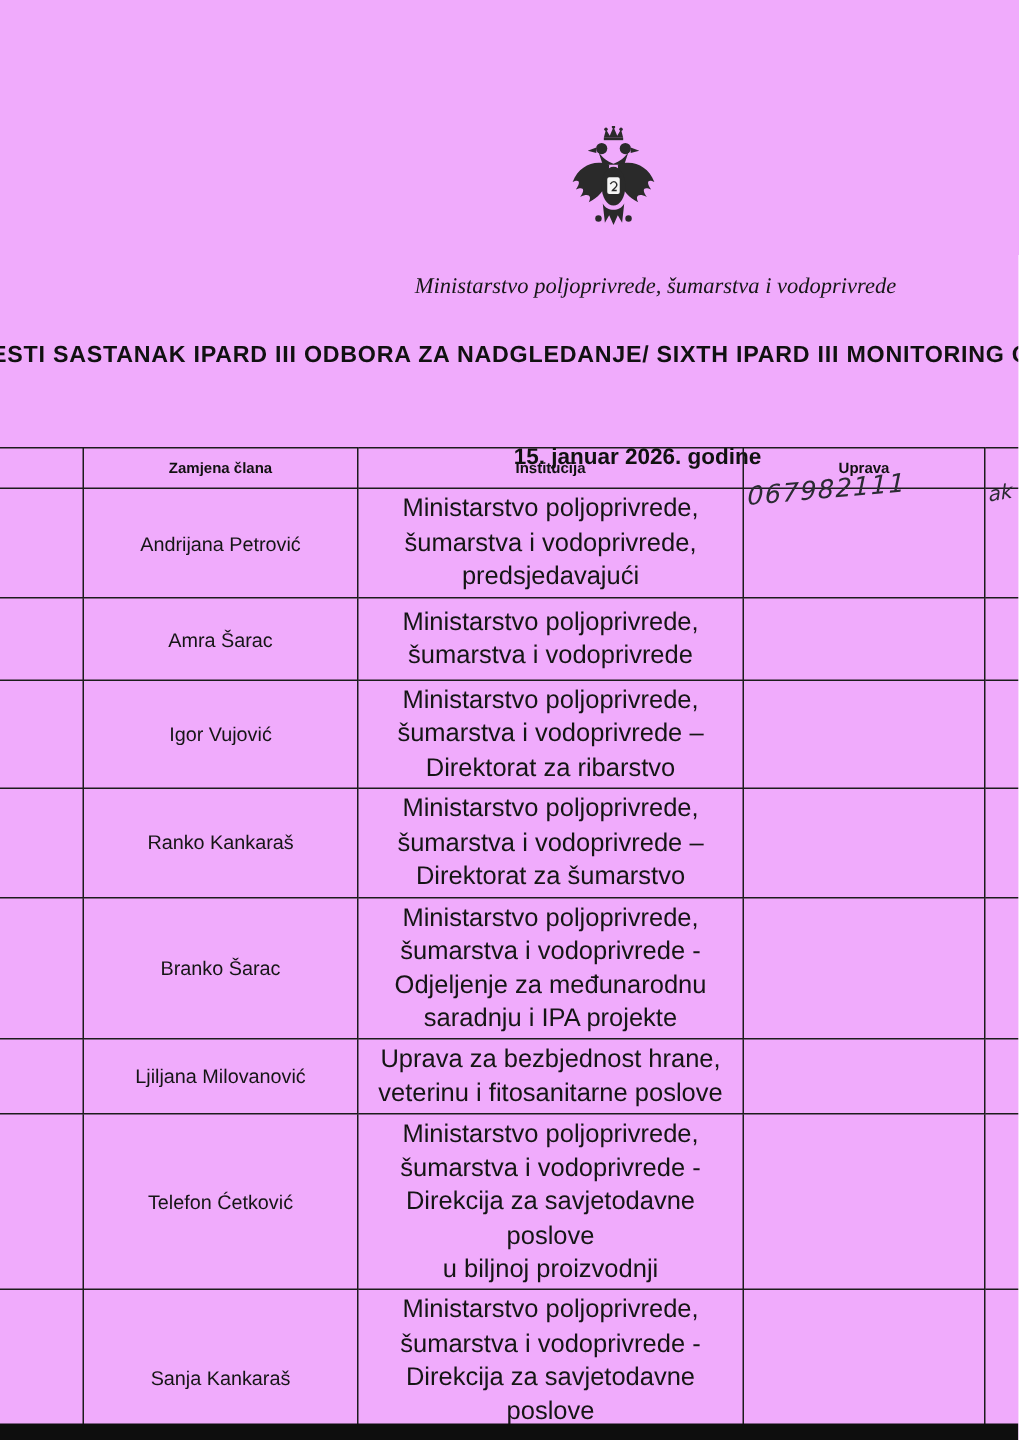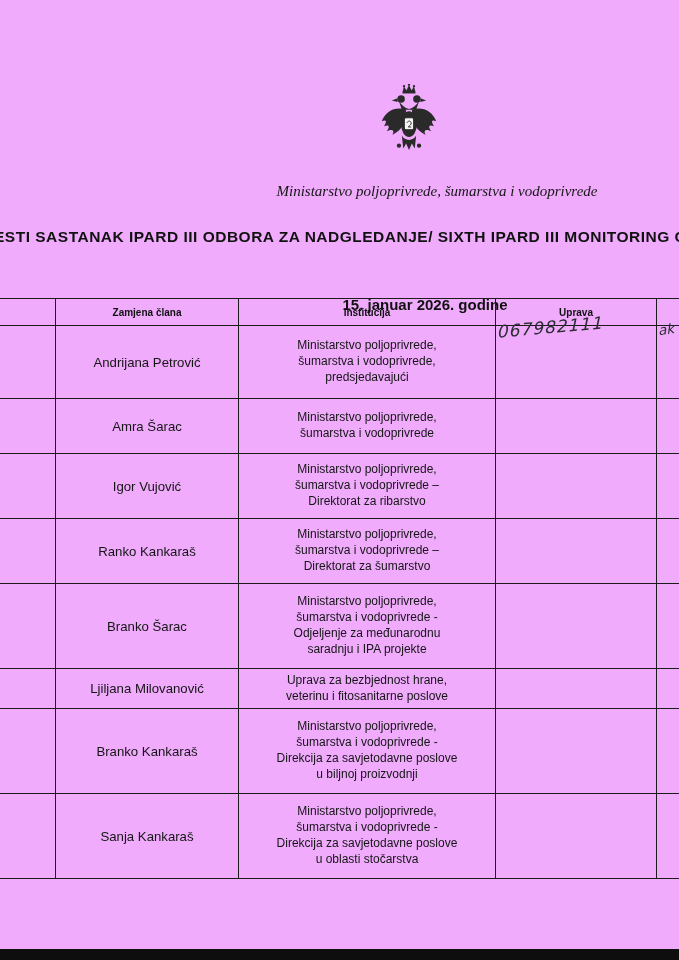--- a/index.html
+++ b/index.html
@@ -75,21 +75,21 @@
   table.attendance thead tr { height: 27px; }
   th { font-weight: bold; font-size: 10px; color: #111; }
   td.c0 {
     text-align: right;
     padding-right: 14px;
     font-size: 13px;
     color: #151515;
   }
   td.c1 { font-size: 13.2px; color: #151515; }
   td.c2 {
-    font-size: 12px;
+    font-size: 17px;
     line-height: 1.32;
     white-space: pre-line;
     color: #151515;
   }
   col.c0 { width: 170px; }
   col.c1 { width: 183px; }
   col.c2 { width: 257px; }
   col.c3 { width: 161px; }
   col.c4 { width: 100px; }
   .handwritten {
@@ -229,21 +229,21 @@
         <tr style="height: 40px;">
           <td class="c0">ković</td>
           <td class="c1">Ljiljana Milovanović</td>
           <td class="c2">Uprava za bezbjednost hrane,
 veterinu i fitosanitarne poslove</td>
           <td class="c3"></td>
           <td class="c4"></td>
         </tr>
         <tr style="height: 85px;">
           <td class="c0">jović</td>
-          <td class="c1">Branko Kankaraš</td>
+          <td class="c1">Telefon Ćetković</td>
           <td class="c2">Ministarstvo poljoprivrede,
 šumarstva i vodoprivrede -
 Direkcija za savjetodavne poslove
 u biljnoj proizvodnji</td>
           <td class="c3"></td>
           <td class="c4"></td>
         </tr>
         <tr style="height: 85px;">
           <td class="c0">čević</td>
           <td class="c1">Sanja Kankaraš</td>

